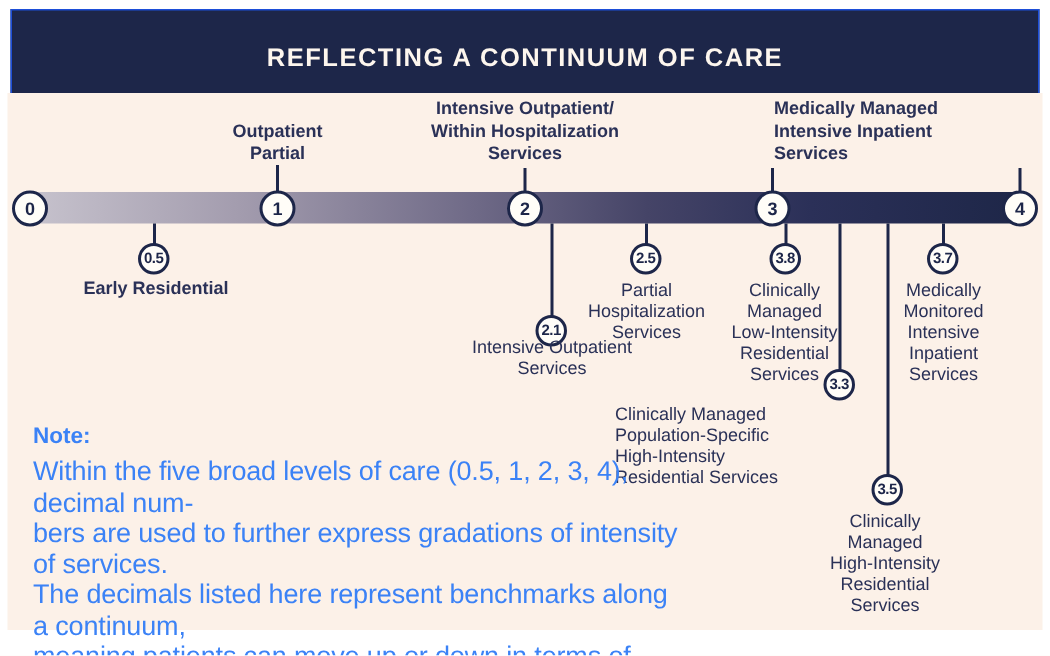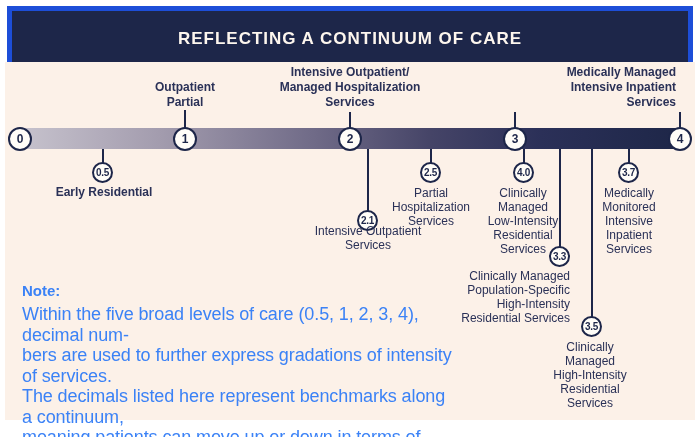--- a/index.html
+++ b/index.html
@@ -2,21 +2,21 @@
 <html><head>
 <meta charset="utf-8">
 <style>
   html,body{margin:0;padding:0;background:#ffffff;}
   .page{
     position:relative;width:700px;height:437px;background:#ffffff;
     font-family:"Liberation Sans",sans-serif;overflow:hidden;
   }
   .title-bar{
     position:absolute;left:7px;top:6px;width:686px;height:66px;
-    background:#1d2649;border:5px solid #1d4ed8;box-sizing:border-box;
+    background:#1d2649;border:1px solid #1d4ed8;box-sizing:border-box;
     display:flex;align-items:center;justify-content:center;
   }
   .title-bar h1{
     margin:0;color:#fdf6ee;font-size:17px;font-weight:700;letter-spacing:1px;
   }
   .panel{
     position:absolute;left:5px;top:62px;width:690px;height:358px;
     background:#fcf1e8;
   }
   .bar{
@@ -34,21 +34,21 @@
     color:#1d2649;font-weight:600;
   }
   .circle.major{width:24px;height:24px;font-size:12px;}
   .circle.bench{width:21px;height:21px;font-size:10px;letter-spacing:-0.3px;}
   .lbl{
     position:absolute;color:#2a3157;white-space:pre-line;text-align:center;
   }
   .lbl.above{font-weight:700;font-size:12px;line-height:15px;}
   .lbl.below{font-weight:400;font-size:12px;line-height:14px;}
   .lbl.below.bold{font-weight:700;}
-  .lbl.right{text-align:right;}
+  .lbl.right{text-align:left;}
   .note{
     position:absolute;left:22px;top:282px;width:430px;color:#3b82f6;
   }
   .note h2{margin:0 0 5px 0;font-size:15px;font-weight:700;}
   .note p{margin:0;font-size:18px;line-height:20.5px;letter-spacing:-0.1px;white-space:pre-line;}
 </style>
 </head>
 <body>
 
 <div class="page">
@@ -62,21 +62,21 @@
   <div class="bar"></div>
 
   <div class="stem" style="left:184px;top:110px;height:18px"></div>
   <div class="stem" style="left:349px;top:112px;height:16px"></div>
   <div class="stem" style="left:514px;top:112px;height:16px"></div>
   <div class="stem" style="left:679px;top:112px;height:16px"></div>
 
   <div class="lbl above" style="left:125px;top:80px;width:120px">Outpatient
 Partial</div>
   <div class="lbl above" style="left:265px;top:65px;width:170px">Intensive Outpatient/
-Managed Hospitalization
+Within Hospitalization
 Services</div>
   <div class="lbl above right" style="left:516px;top:65px;width:160px">Medically Managed
 Intensive Inpatient
 Services</div>
 
   <div class="circle major" style="left:8px;top:127px">0</div>
   <div class="circle major" style="left:173px;top:127px">1</div>
   <div class="circle major" style="left:338px;top:127px">2</div>
   <div class="circle major" style="left:503px;top:127px">3</div>
   <div class="circle major" style="left:668px;top:127px">4</div>
@@ -85,21 +85,21 @@
   <div class="stem" style="left:367px;top:149px;height:62px"></div>
   <div class="stem" style="left:430px;top:149px;height:14px"></div>
   <div class="stem" style="left:523px;top:149px;height:14px"></div>
   <div class="stem" style="left:559px;top:149px;height:98px"></div>
   <div class="stem" style="left:591px;top:149px;height:168px"></div>
   <div class="stem" style="left:628px;top:149px;height:14px"></div>
 
   <div class="circle bench" style="left:92px;top:162px">0.5</div>
   <div class="circle bench" style="left:357px;top:210px">2.1</div>
   <div class="circle bench" style="left:420px;top:162px">2.5</div>
-  <div class="circle bench" style="left:513px;top:162px">4.0</div>
+  <div class="circle bench" style="left:513px;top:162px">3.8</div>
   <div class="circle bench" style="left:549px;top:246px">3.3</div>
   <div class="circle bench" style="left:581px;top:316px">3.5</div>
   <div class="circle bench" style="left:618px;top:162px">3.7</div>
 
   <div class="lbl below bold" style="left:34px;top:185px;width:140px">Early Residential</div>
   <div class="lbl below" style="left:293px;top:224px;width:150px">Intensive Outpatient
 Services</div>
   <div class="lbl below" style="left:366px;top:186px;width:130px">Partial
 Hospitalization
 Services</div>

